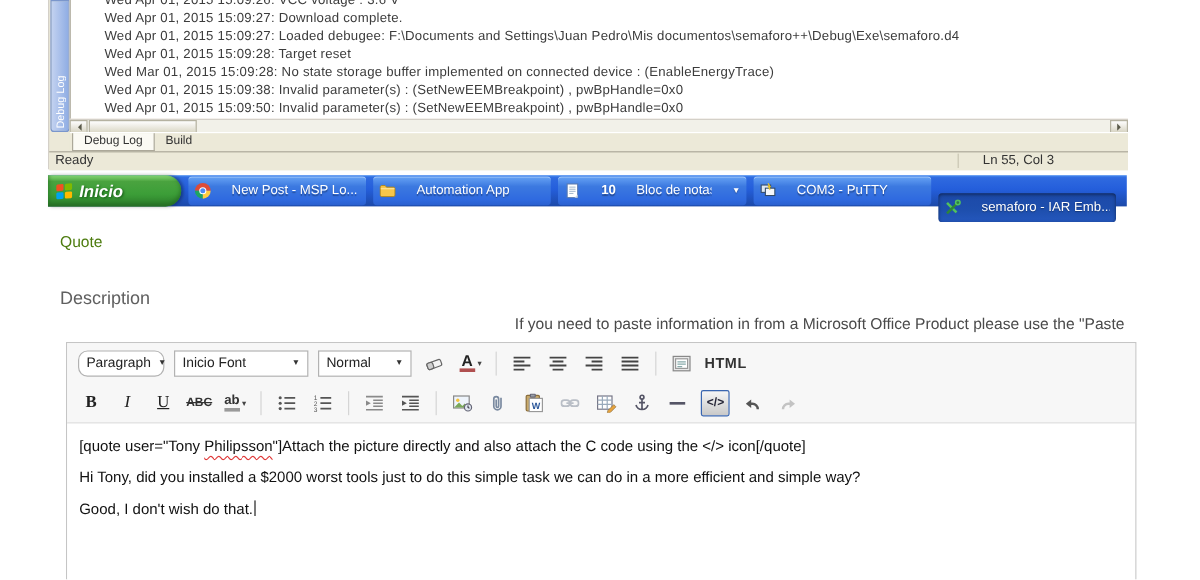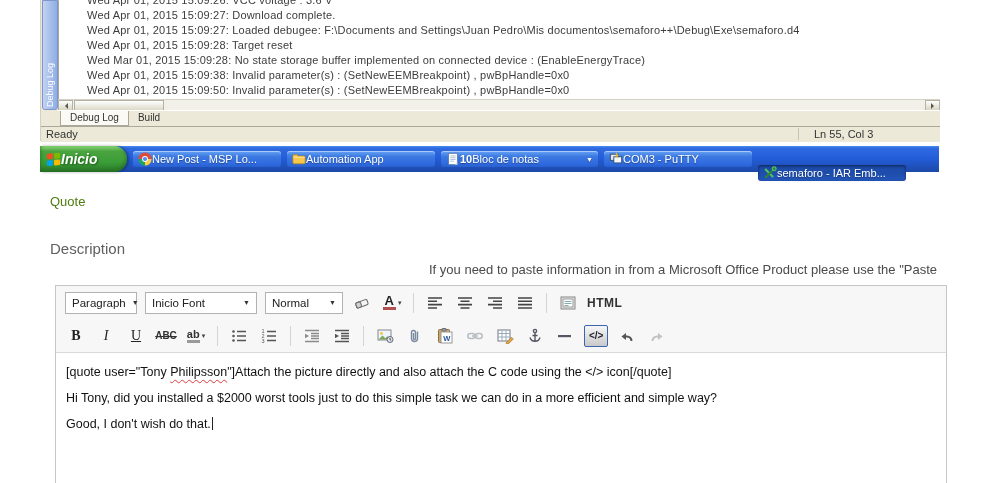--- a/index.html
+++ b/index.html
@@ -24,31 +24,31 @@
   .tri-l{width:0;height:0;border:3px solid transparent;border-right-color:#5a5a4a;margin-right:2px;}
   .tri-r{width:0;height:0;border:3px solid transparent;border-left-color:#5a5a4a;margin-left:2px;}
   .hthumb{width:88px;background:linear-gradient(#fefefe,#dcd9c8);border:1px solid #b5b2a1;margin-left:1px;}
   .tabbar{position:absolute;left:17px;right:0;top:110px;height:16px;background:#ece9d8;
           border-top:1px solid #fff;display:flex;align-items:flex-start;padding-left:2px;}
   .tab{font-size:10px;color:#333;padding:1px 9px 2px;}
   .tab.active{background:#fbfaf4;border:1px solid #aca899;border-top:none;}
   .statusbar{position:absolute;left:0;right:0;top:126px;height:15px;background:#ece9d8;
              border-top:1px solid #aca899;font-size:11px;color:#333;}
   .ready{position:absolute;left:5px;top:1px;}
-  .pos{position:absolute;left:757px;top:1px;padding-left:15px;border-left:1px solid #c9c5b2;}
+  .pos{position:absolute;left:757px;top:1px;padding-left:20px;border-left:1px solid #c9c5b2;}
 
   
   .taskbar{position:absolute;left:0;top:146px;width:899px;height:26px;
            background:linear-gradient(180deg,#4a8df0 0%,#2f6ae0 8%,#245edb 45%,#1c49a8 100%);
            display:flex;align-items:center;gap:6px;}
-  .startbtn{height:26px;width:87px;display:flex;align-items:center;padding-left:6px;box-sizing:border-box;
+  .startbtn{height:26px;width:111px;display:flex;align-items:center;gap:5px;padding-left:6px;box-sizing:border-box;
             background:linear-gradient(180deg,#8ede7a 0%,#4aa33f 20%,#3c9e38 60%,#2c7d2a 100%);
             border-radius:0 13px 13px 0;box-shadow:inset 0 -2px 4px #256b23, 2px 0 3px rgba(0,0,0,.35);
             color:#fff;font-weight:bold;font-style:italic;font-size:14px;text-shadow:1px 1px 2px #1a5c18;}
-  .task{height:16px;flex:0 0 148px;box-sizing:border-box;display:flex;align-items:center;gap:0;padding:8px 5px;
+  .task{height:24px;flex:0 0 148px;box-sizing:border-box;display:flex;align-items:center;gap:17px;padding:8px 5px;
         background:linear-gradient(180deg,#68a4f5 0%,#3c79e0 35%,#2f6ae0 80%,#2a60cf 100%);
         border-radius:3px;box-shadow:inset 0 1px 0 rgba(255,255,255,.45);
         color:#fff;font-size:11px;white-space:nowrap;overflow:hidden;text-shadow:0 1px 1px rgba(0,0,0,.35);}
   .task.grp{flex-basis:157px;}
   .task.active{background:linear-gradient(180deg,#1c49a8,#1e4fae 60%,#2457bd);box-shadow:inset 0 1px 3px rgba(0,0,0,.5);margin-top:28px;}
   .task .lbl{overflow:hidden;text-overflow:clip;white-space:nowrap;}
   .grp-arrow{margin-left:auto;font-size:7px;color:#fff;}
   .bold-count{font-weight:bold;}
 
   
@@ -57,21 +57,21 @@
   .notice{position:absolute;left:429px;top:262px;width:571px;font-size:13px;color:#4a4a4a;
           white-space:nowrap;overflow:hidden;}
 
   
   .editor{position:absolute;left:55px;top:285px;width:890px;height:200px;border:1px solid #c5c5c5;background:#fff;}
   .tbwrap{height:66px;background:#f7f7f7;border-bottom:1px solid #d9d9d9;}
   .row{display:flex;align-items:center;height:33px;padding-left:9px;gap:8px;}
   .dd{height:22px;background:#fff;border:1px solid #b2b2b2;display:flex;align-items:center;
       justify-content:space-between;padding:0 6px;font-size:11.5px;color:#222;box-sizing:border-box;}
   .dd .dda{font-size:7px;color:#333;margin-left:6px;}
-  .w1{width:72px;}.w2{width:112px;}.w3{width:78px;}
+  .w1{width:72px;border-radius:8px;}.w2{width:112px;}.w3{width:78px;}
   .tbtn{min-width:22px;height:22px;display:flex;align-items:center;justify-content:center;background:transparent;border:none;padding:0;}
   .vsep{width:1px;height:20px;background:#d5d5d5;margin:0 2px;}
   .colorA{font-weight:bold;font-size:13px;color:#222;border-bottom:3px solid #b05050;line-height:12px;padding:0 2px;}
   .htmlbtn{font-size:12px;font-weight:bold;letter-spacing:.5px;color:#333;}
   .serifB{font-family:"Liberation Serif",serif;font-weight:bold;font-size:14px;color:#222;}
   .serifI{font-family:"Liberation Serif",serif;font-style:italic;font-size:14px;color:#222;}
   .serifU{font-family:"Liberation Serif",serif;font-size:14px;color:#222;text-decoration:underline;}
   .strk{font-size:10px;font-weight:bold;color:#333;text-decoration:line-through;}
   .hl{font-size:11px;font-weight:bold;color:#333;border-bottom:3px solid #9a9a9a;line-height:11px;}
   .smallarrow{font-size:7px;color:#444;margin-left:2px;}

